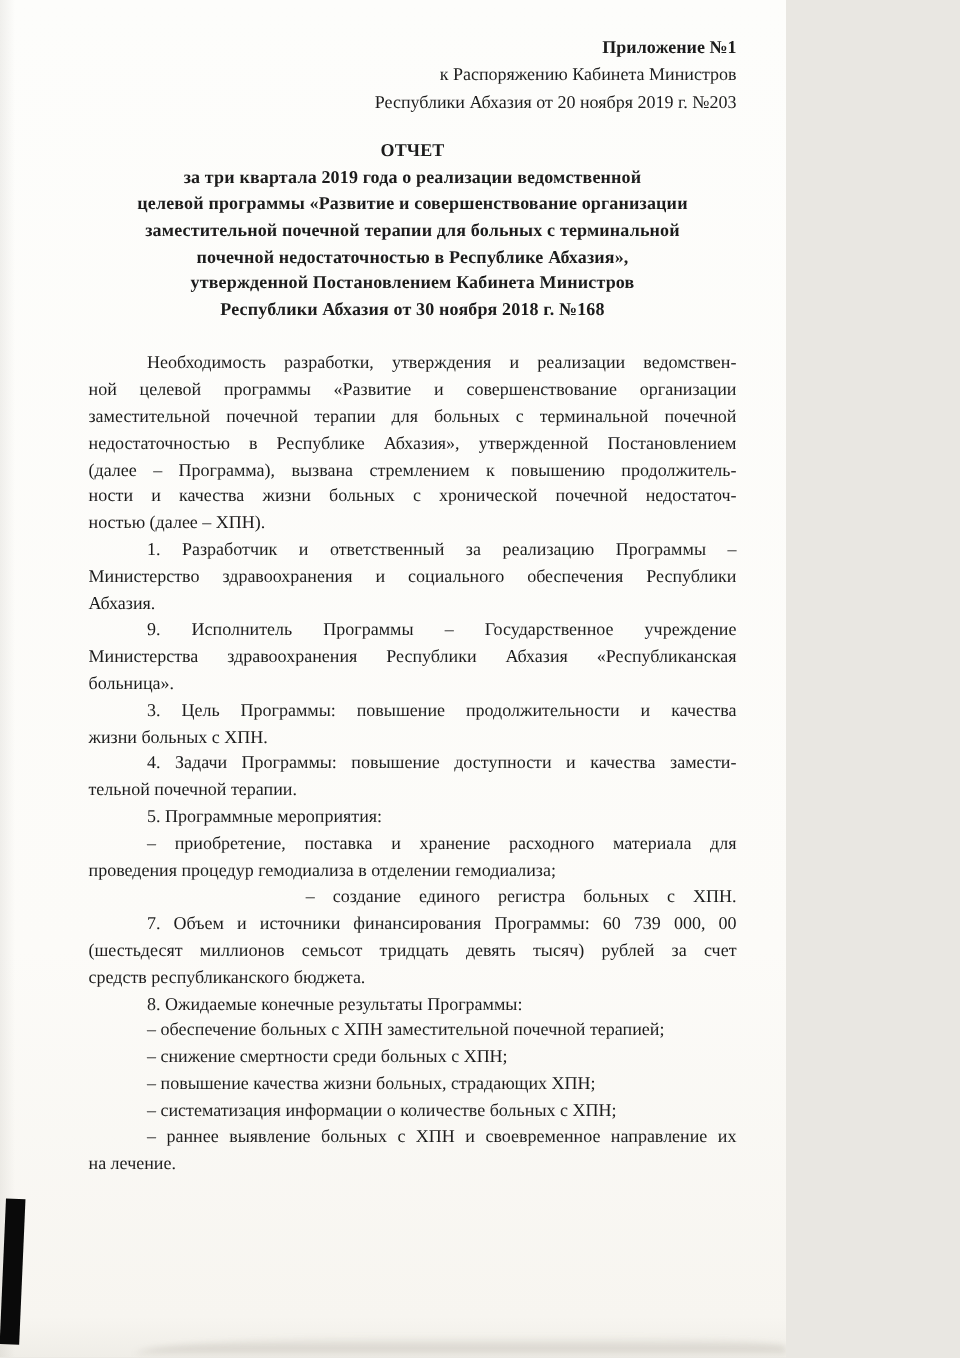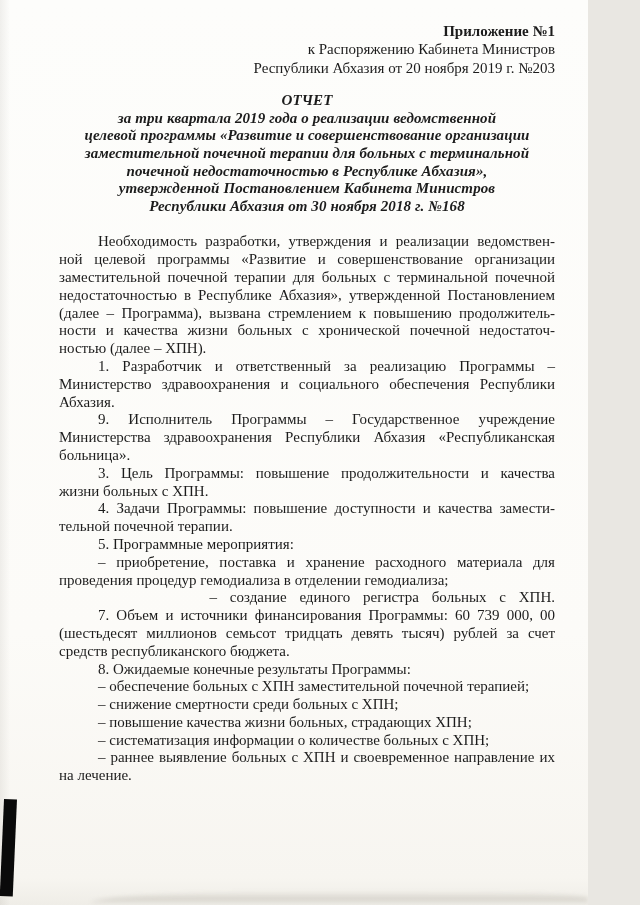--- a/index.html
+++ b/index.html
@@ -3,42 +3,41 @@
 <meta charset="utf-8">
 <style>
   html, body {
     margin: 0;
     padding: 0;
     background: #e9e7e2;
     font-family: "Liberation Serif", "DejaVu Serif", serif;
   }
   .page {
     position: relative;
-    width: 588px;
+    width: 524px;
     height: 905px;
     box-sizing: border-box;
     background: linear-gradient(180deg, #fdfdfb 0%, #fcfbf8 70%, #f7f5f0 97%, #efede7 100%);
     padding: 22px 33px 0 59px;
     overflow: hidden;
     color: #1c1c1c;
-    font-size: 15px;
+    font-size: 12px;
     line-height: 17.8px;
   }
   .header-block {
     text-align: right;
     margin-bottom: 15px;
     line-height: 18.4px;
   }
   .bold { font-weight: bold; }
   .title-block {
     text-align: center;
     font-weight: bold;
     margin-bottom: 18px;
     line-height: 17.6px;
-    font-style: italic;
   }
   .title-block .t-line { letter-spacing: 0.1px; }
   .body-block { text-align: left; }
   .b-line { min-height: 17.8px; font-family: Liberation Serif, serif; }
   .j {
     text-align: justify;
     text-align-last: justify;
   }
   .l { text-align: left; }
   .ind { text-indent: 39px; }

